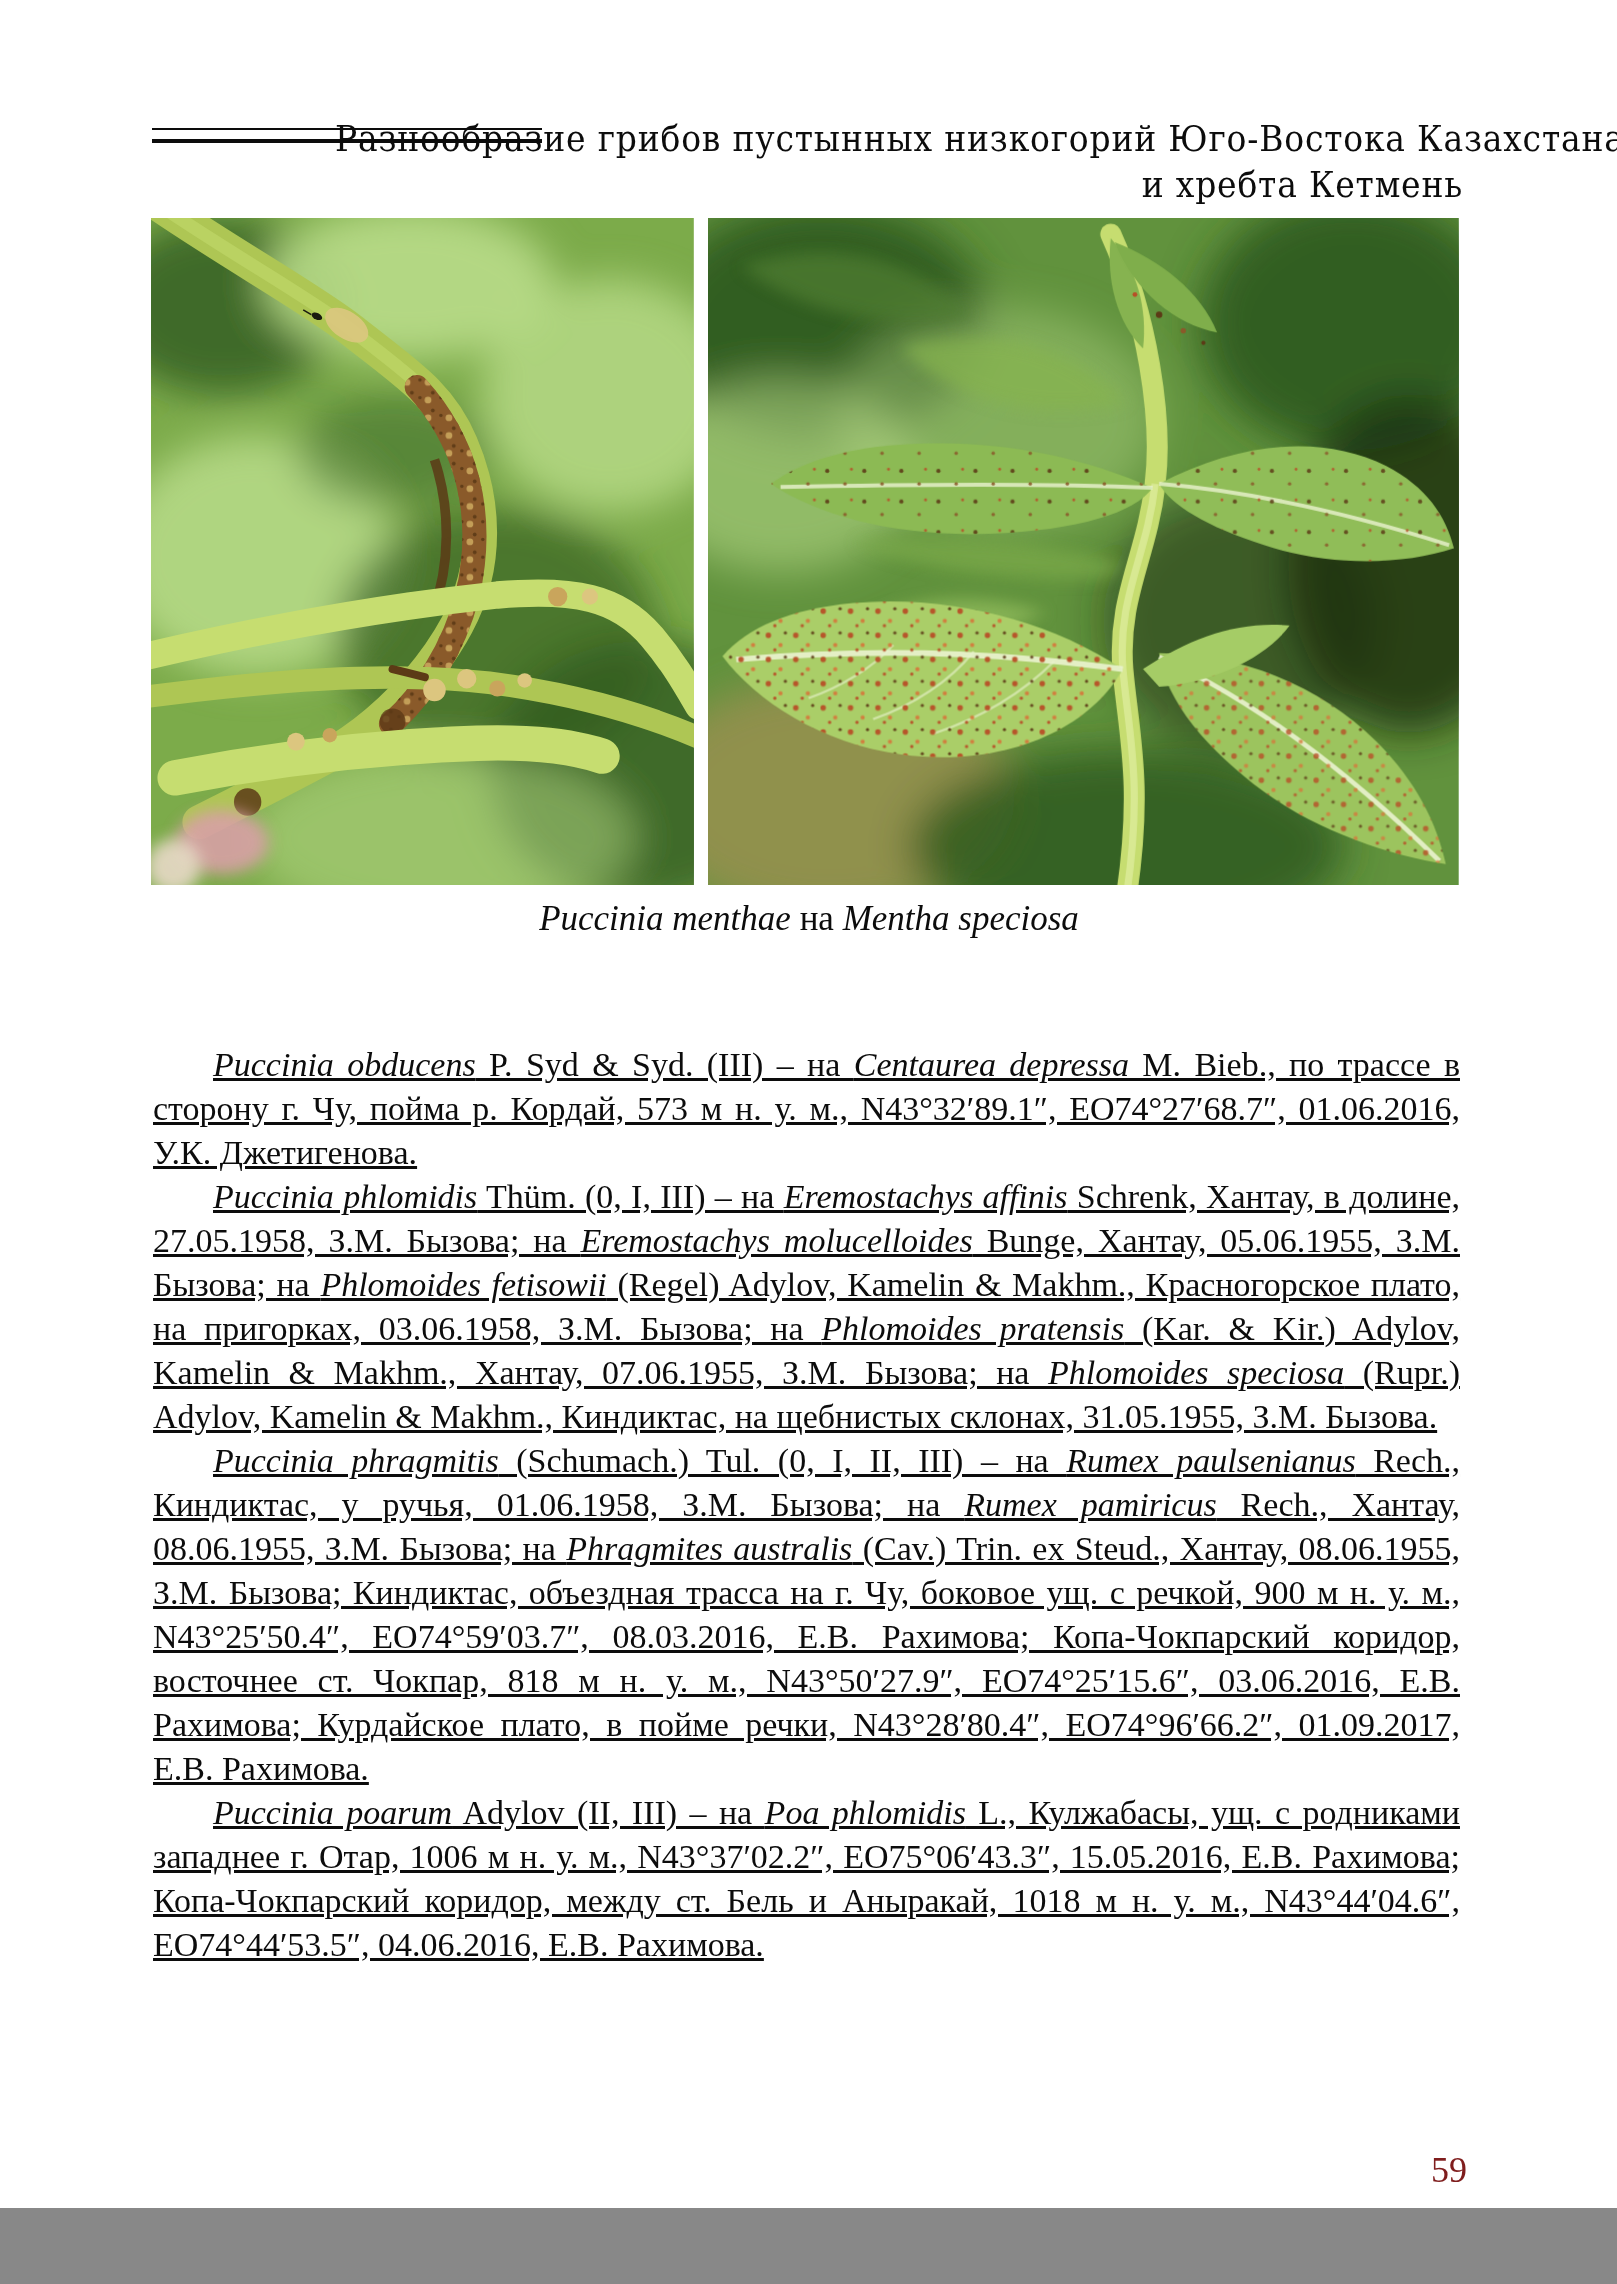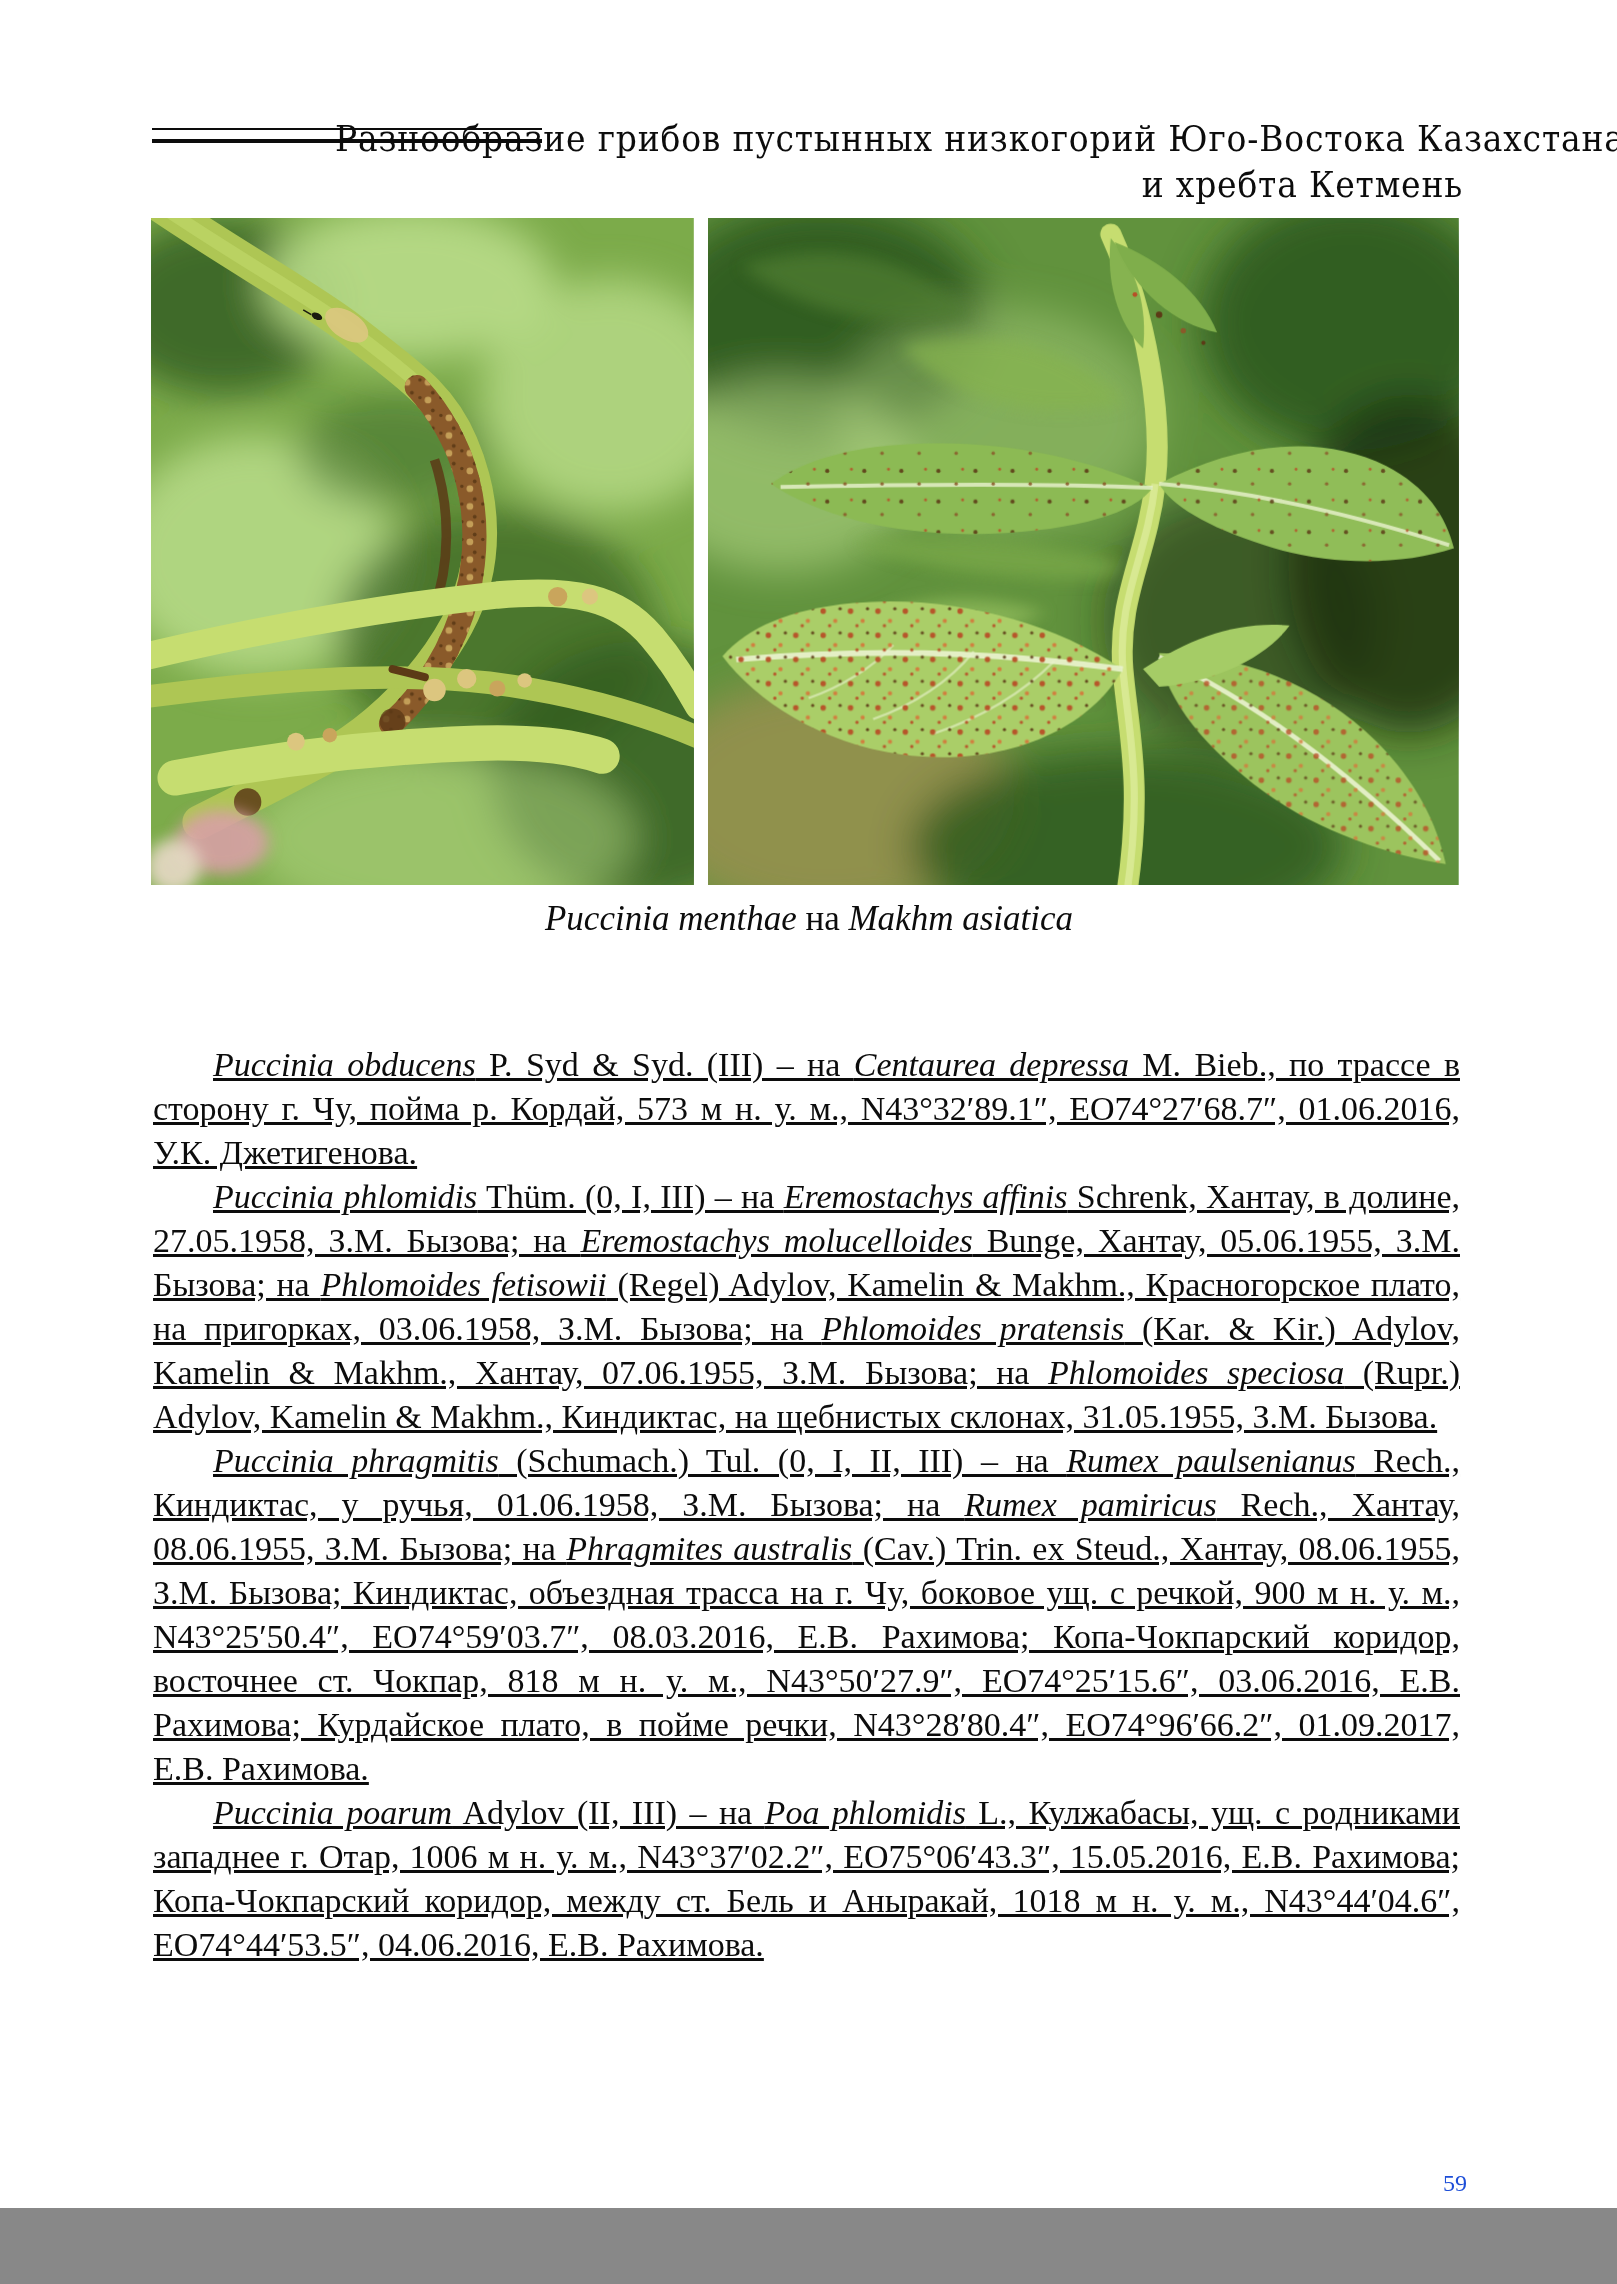--- a/index.html
+++ b/index.html
@@ -33,21 +33,21 @@
   
   .body-text {
     position:absolute; left:153px; top:1043px; width:1307px;
     font-size:34px; line-height:44px; text-align:justify; color:#0c0c0c;text-decoration:underline;
   }
   .body-text p { margin:0; text-indent:60px; }
   .it { font-style:italic; }
   
   .page-number {
     position:absolute; right:151px; top:2149px;
-    font-size:24px; color:#1d4ed8;margin-top:21px;
+    font-size:36px; color:#7f1d1d;
   }
 </style>
 </head>
 <body>
 
 <div class="page">
 
   <div class="header-rule"></div>
   <div class="header-title">
     <span class="tline">Разнообразие грибов пустынных низкогорий Юго-Востока Казахстана</span>
@@ -191,21 +191,21 @@
           <path d="M 505,30 C 562,52 612,92 632,142 C 580,132 530,92 505,30 Z" fill="#7fae4b"></path>
           <circle cx="560" cy="120" r="4" style="fill:var(--rustDark)"></circle>
           <circle cx="590" cy="140" r="3.4" style="fill:var(--rustBrown)"></circle>
           <circle cx="530" cy="95" r="3" style="fill:var(--rustRed)"></circle>
           <circle cx="615" cy="155" r="2.6" style="fill:var(--rustDark)"></circle>
         </g>
       </g>
     </svg>
   </div>
 
-  <p class="figure-caption"><span class="it">Puccinia menthae</span><span> на </span><span class="it">Makhm asiatica</span></p>
+  <p class="figure-caption"><span class="it">Puccinia menthae</span><span> на </span><span class="it">Mentha speciosa</span></p>
 
   <div class="body-text">
     <p><span class="it">Puccinia obducens</span><span> P. Syd &amp; Syd. (III) – на </span><span class="it">Centaurea depressa</span><span> M. Bieb., по трассе в сторону г. Чу, пойма р. Кордай, 573 м н. у. м., N43°32′89.1″, EO74°27′68.7″, 01.06.2016, У.К. Джетигенова.</span></p>
     <p><span class="it">Puccinia phlomidis</span><span> Thüm. (0, I, III) – на </span><span class="it">Eremostachys affinis</span><span> Schrenk, Хантау, в долине, 27.05.1958, З.М. Бызова; на </span><span class="it">Eremostachys molucelloides</span><span> Bunge, Хантау, 05.06.1955, З.М. Бызова; на </span><span class="it">Phlomoides fetisowii</span><span> (Regel) Adylov, Kamelin &amp; Makhm., Красногорское плато, на пригорках, 03.06.1958, З.М. Бызова; на </span><span class="it">Phlomoides pratensis</span><span> (Kar. &amp; Kir.) Adylov, Kamelin &amp; Makhm., Хантау, 07.06.1955, З.М. Бызова; на </span><span class="it">Phlomoides speciosa</span><span> (Rupr.) Adylov, Kamelin &amp; Makhm., Киндиктас, на щебнистых склонах, 31.05.1955, З.М. Бызова.</span></p>
     <p><span class="it">Puccinia phragmitis</span><span> (Schumach.) Tul. (0, I, II, III) – на </span><span class="it">Rumex paulsenianus</span><span> Rech., Киндиктас, у ручья, 01.06.1958, З.М. Бызова; на </span><span class="it">Rumex pamiricus</span><span> Rech., Хантау, 08.06.1955, З.М. Бызова; на </span><span class="it">Phragmites australis</span><span> (Cav.) Trin. ex Steud., Хантау, 08.06.1955, З.М. Бызова; Киндиктас, объездная трасса на г. Чу, боковое ущ. с речкой, 900 м н. у. м., N43°25′50.4″, EO74°59′03.7″, 08.03.2016, Е.В. Рахимова; Копа-Чокпарский коридор, восточнее ст. Чокпар, 818 м н. у. м., N43°50′27.9″, EO74°25′15.6″, 03.06.2016, Е.В. Рахимова; Курдайское плато, в пойме речки, N43°28′80.4″, EO74°96′66.2″, 01.09.2017, Е.В. Рахимова.</span></p>
     <p><span class="it">Puccinia poarum</span><span> Adylov (II, III) – на </span><span class="it">Poa phlomidis</span><span> L., Кулжабасы, ущ. с родниками западнее г. Отар, 1006 м н. у. м., N43°37′02.2″, EO75°06′43.3″, 15.05.2016, Е.В. Рахимова; Копа-Чокпарский коридор, между ст. Бель и Аныракай, 1018 м н. у. м., N43°44′04.6″, EO74°44′53.5″, 04.06.2016, Е.В. Рахимова.</span></p>
   </div>
 
   <div class="page-number">59</div>
 

